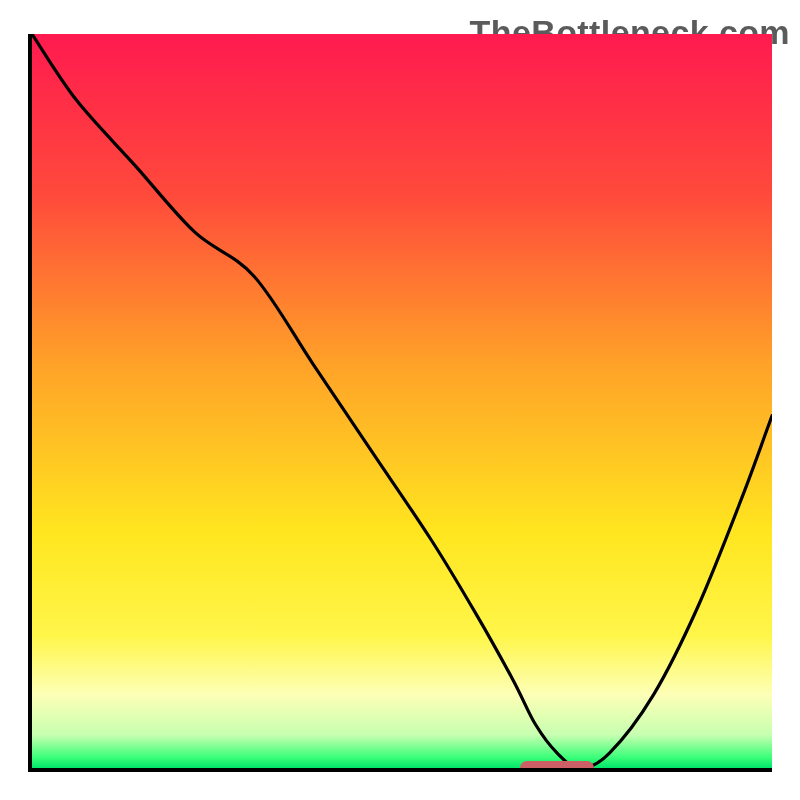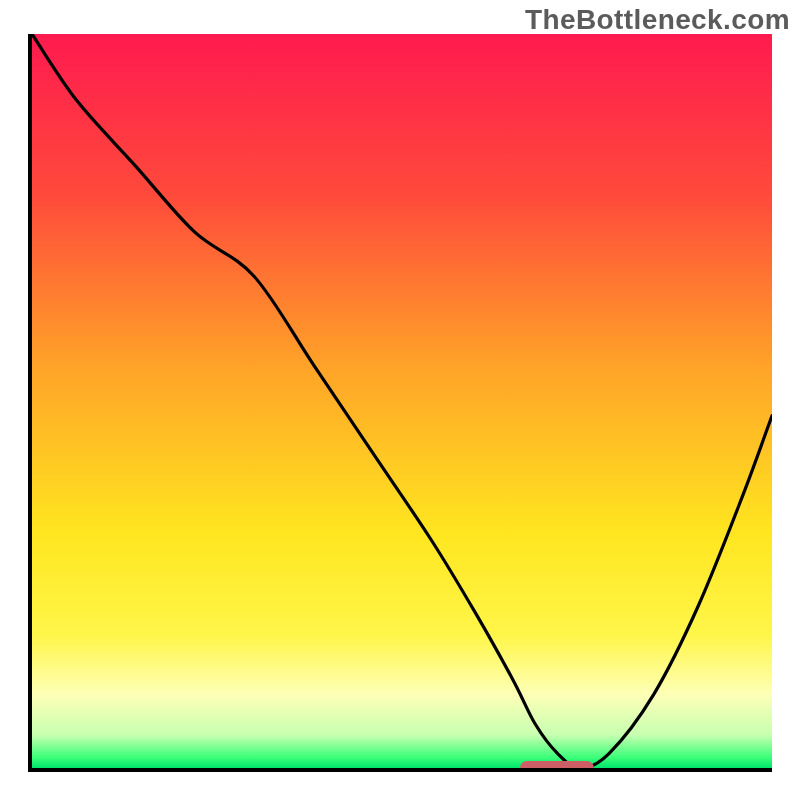--- a/index.html
+++ b/index.html
@@ -11,23 +11,23 @@
     font-family: Arial, Helvetica, sans-serif;
     overflow: hidden;
   }
   .canvas {
     position: relative;
     width: 800px;
     height: 800px;
   }
   .watermark {
     position: absolute;
-    top: 4px;
+    top: 13px;
     right: 10px;
-    font-size: 28px;
+    font-size: 34px;
     font-weight: 600;
     color: #5b5b5b;
     letter-spacing: 0.4px;
   }
   .plot-frame {
     position: absolute;
     left: 28px;
     top: 34px;
     width: 744px;
     height: 738px;

